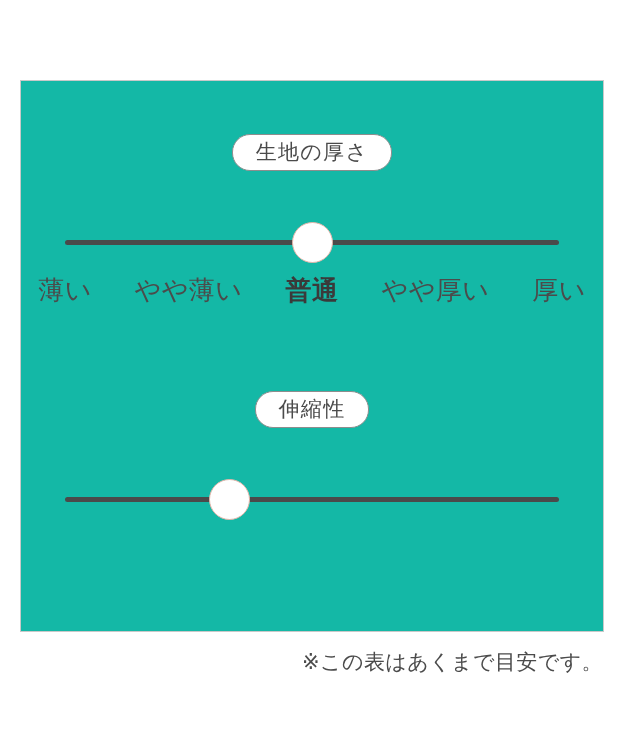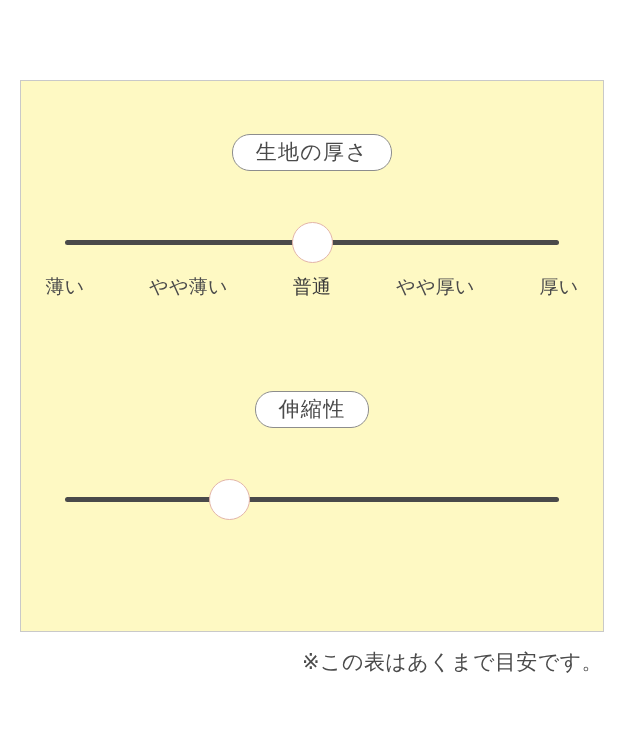--- a/index.html
+++ b/index.html
@@ -18,21 +18,21 @@
   }
 
   .spec-card {
     position: absolute;
     left: 20px;
     top: 80px;
     width: 584px;
     height: 552px;
     box-sizing: border-box;
     border: 1px solid #c9c9c9;
-    background: #fef9c3;
+    background: #14b8a6;
   }
 
   
   .scale-section {
     position: absolute;
     left: 0;
     width: 100%;
   }
   .scale-section.thickness { top: 53px; }
   .scale-section.stretch   { top: 310px; }
@@ -131,28 +131,28 @@
     display: flex;
     justify-content: space-between;
   }
   .label-slot {
     position: relative;
     width: 0;
     display: flex;
     justify-content: center;
   }
   .label-txt {
-    font-size: 19px;
+    font-size: 26px;
     line-height: 1.3;
     color: #4b4b4b;
     white-space: nowrap;
     letter-spacing: 0.02em;
   }
   .label-slot.active .label-txt {
-    font-weight: normal;
+    font-weight: bold;
     color: #3a3a3a;
   }
 
   .footnote {
     position: absolute;
     right: 22px;
     top: 648px;
     font-size: 21px;
     letter-spacing: 0.02em;
     color: #4b4b4b;

